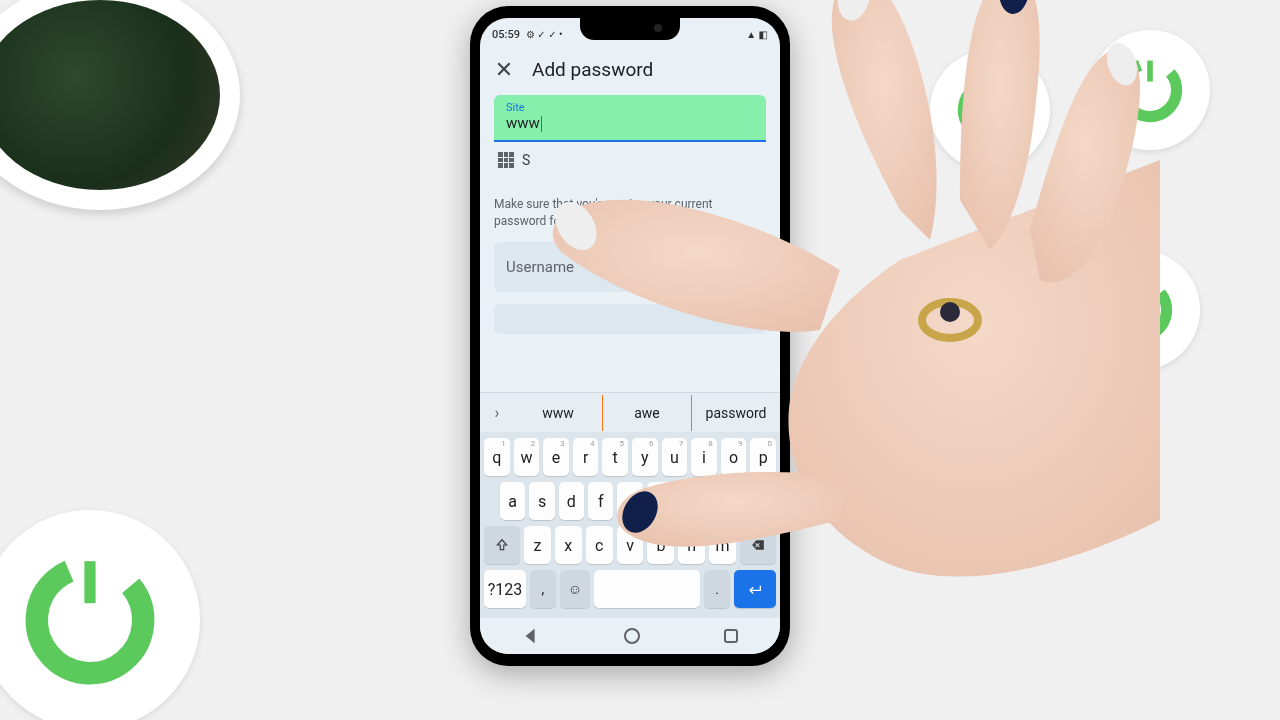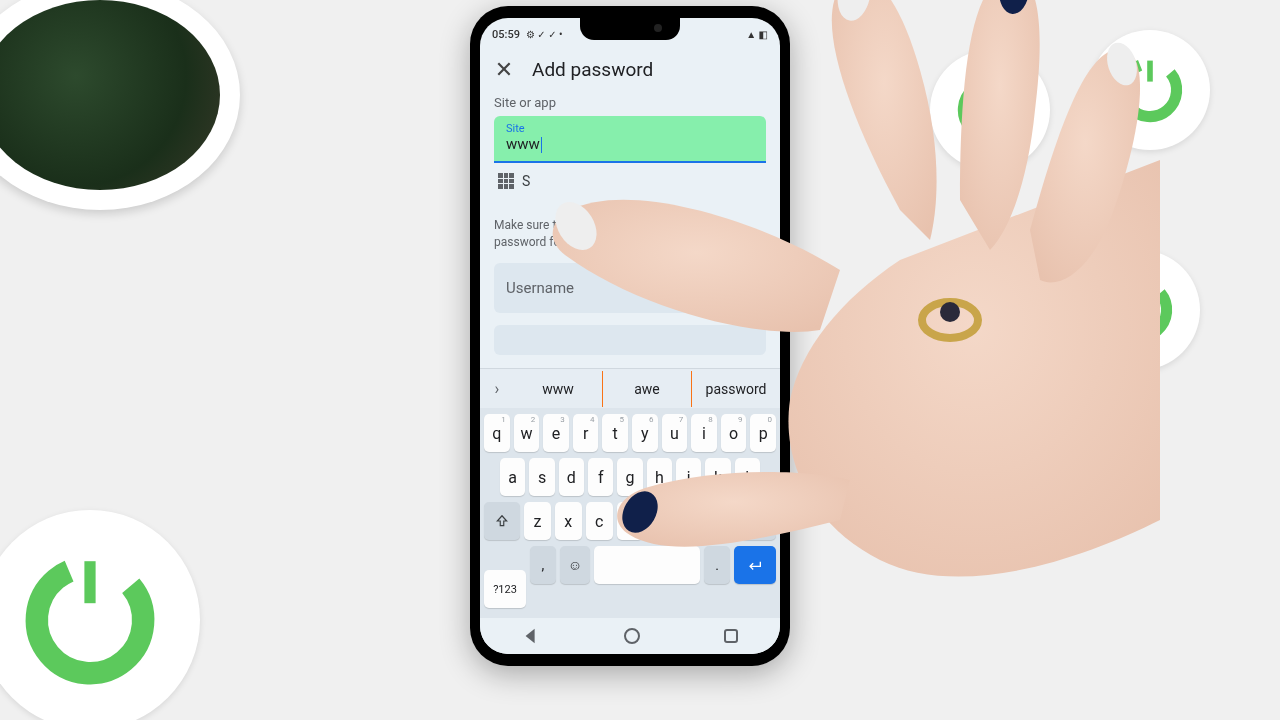--- a/index.html
+++ b/index.html
@@ -109,21 +109,21 @@
   .kb-row { display:flex; gap:4px; margin-bottom:6px; justify-content:center;}
   .key {
     flex:1; background:#fdfdfd; border-radius:5px;
     height:38px; display:flex; align-items:center; justify-content:center;
     font-size:16px; color:#202124; position:relative;
     box-shadow:0 1px 1px rgba(0,0,0,0.15);
   }
   .key .sup{position:absolute;top:1px;right:4px;font-size:8px;color:#9aa0a6;}
   .kb-row.r2 { padding:0 16px;}
   .key-mod { background:#cfd8e0; flex:0 0 36px; font-size:14px;}
-  .key-wide { flex:0 0 42px; font-size:11px;margin-top:24px;}
+  .key-wide { flex:0 0 42px; font-size:16px;}
   .key-space { flex:1;}
   .key-enter { background:#1a73e8; color:#fff; flex:0 0 42px;}
 
   .navbar { height:36px; display:flex; justify-content:space-around; align-items:center; background:#eaf1f6;}
   .nav-btn { width:18px; height:18px; background:#5f6368; }
   .nav-back { clip-path:polygon(70% 10%,20% 50%,70% 90%); }
   .nav-home { border-radius:50%; background:transparent; border:2px solid #5f6368; width:16px; height:16px;}
   .nav-recent { border-radius:3px; background:transparent; border:2px solid #5f6368; width:14px; height:14px;}
 
   
@@ -172,21 +172,20 @@
       </div>
       <span class="status-icons">▲ ◧</span>
     </div>
 
     <div class="header">
       <div class="close-x">✕</div>
       <div class="title">Add password</div>
     </div>
 
     <div class="content">
-      <div class="section-label">Site or app</div>
 
       <div class="field">
         <div class="field-label">Site</div>
         <div class="field-value field-cursor">www</div>
       </div>
 
       <div class="suggestion-row">
         <div class="grid-icon">
           <span></span>
             <span></span>

